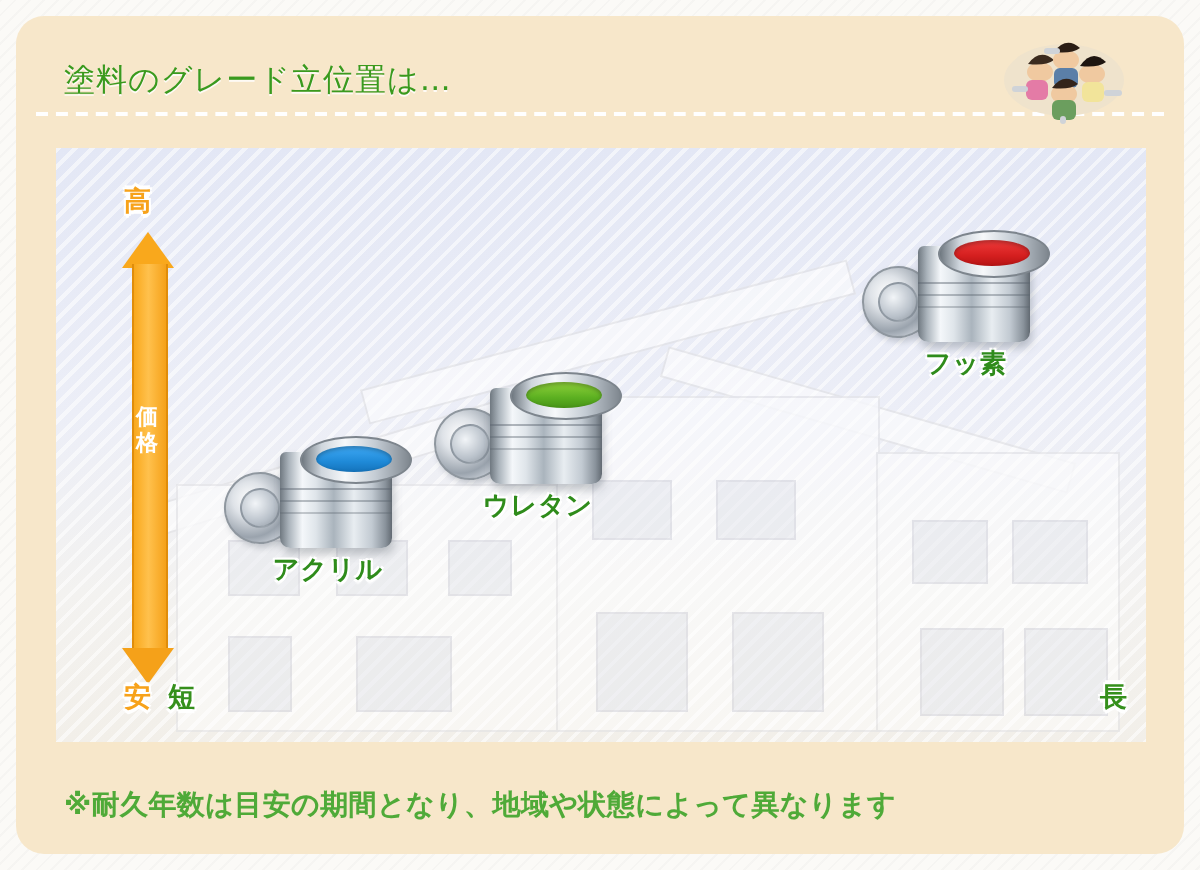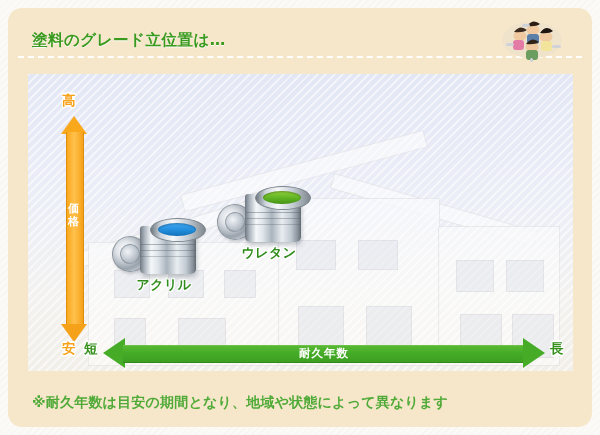--- a/index.html
+++ b/index.html
@@ -38,21 +38,21 @@
     box-sizing: border-box;
     background: #f7e7ca;
     border-radius: 14px;
   }
 
   #card-title {
     position: absolute;
     left: 24px;
     top: 22px;
     font-size: 15.5px;
-    font-weight: bold;
+    font-weight: normal;
     color: #3a9a1e;
     letter-spacing: 0.5px;
     text-shadow: 0 1px 0 rgba(255,255,255,0.8);
     white-space: nowrap;
     text-align: right;
   }
 
   #title-divider {
     position: absolute;
     left: 10px;
@@ -414,40 +414,44 @@
           <div class="lid"></div>
           <div class="can-body">
             <div class="can-rim"></div>
             <div class="paint paint-urethane"></div>
           </div>
         </div>
         <div class="can-label">ウレタン</div>
       </div>
 
 
+      <div class="can-group" style="left:417px; top:31px;">
+        <div class="can-wrap">
+          <div class="lid"></div>
+          <div class="can-body">
+            <div class="can-rim"></div>
+            <div class="paint paint-fluorine"></div>
+          </div>
+        </div>
+        <div class="can-label">フッ素</div>
+      </div>
 
     </div>
 
     <div id="price-arrow">
       <div class="head-up"></div>
       <div class="shaft"></div>
       <div class="head-down"></div>
       <div id="price-label">
         <span>価</span>
         <span>格</span>
       </div>
     </div>
     <div class="axis-cap" id="cap-high">高</div>
     <div class="axis-cap" id="cap-low">安</div>
 
-    <div id="dur-arrow">
-      <div class="head-left"></div>
-      <div class="bar"></div>
-      <div class="head-right"></div>
-      <div id="dur-label">耐久年数</div>
-    </div>
     <div class="dur-cap" id="cap-short">短</div>
     <div class="dur-cap" id="cap-long">長</div>
 
     <div id="footnote">※耐久年数は目安の期間となり、地域や状態によって異なります</div>
 
   </div>
 </div>
 
 </body></html>

